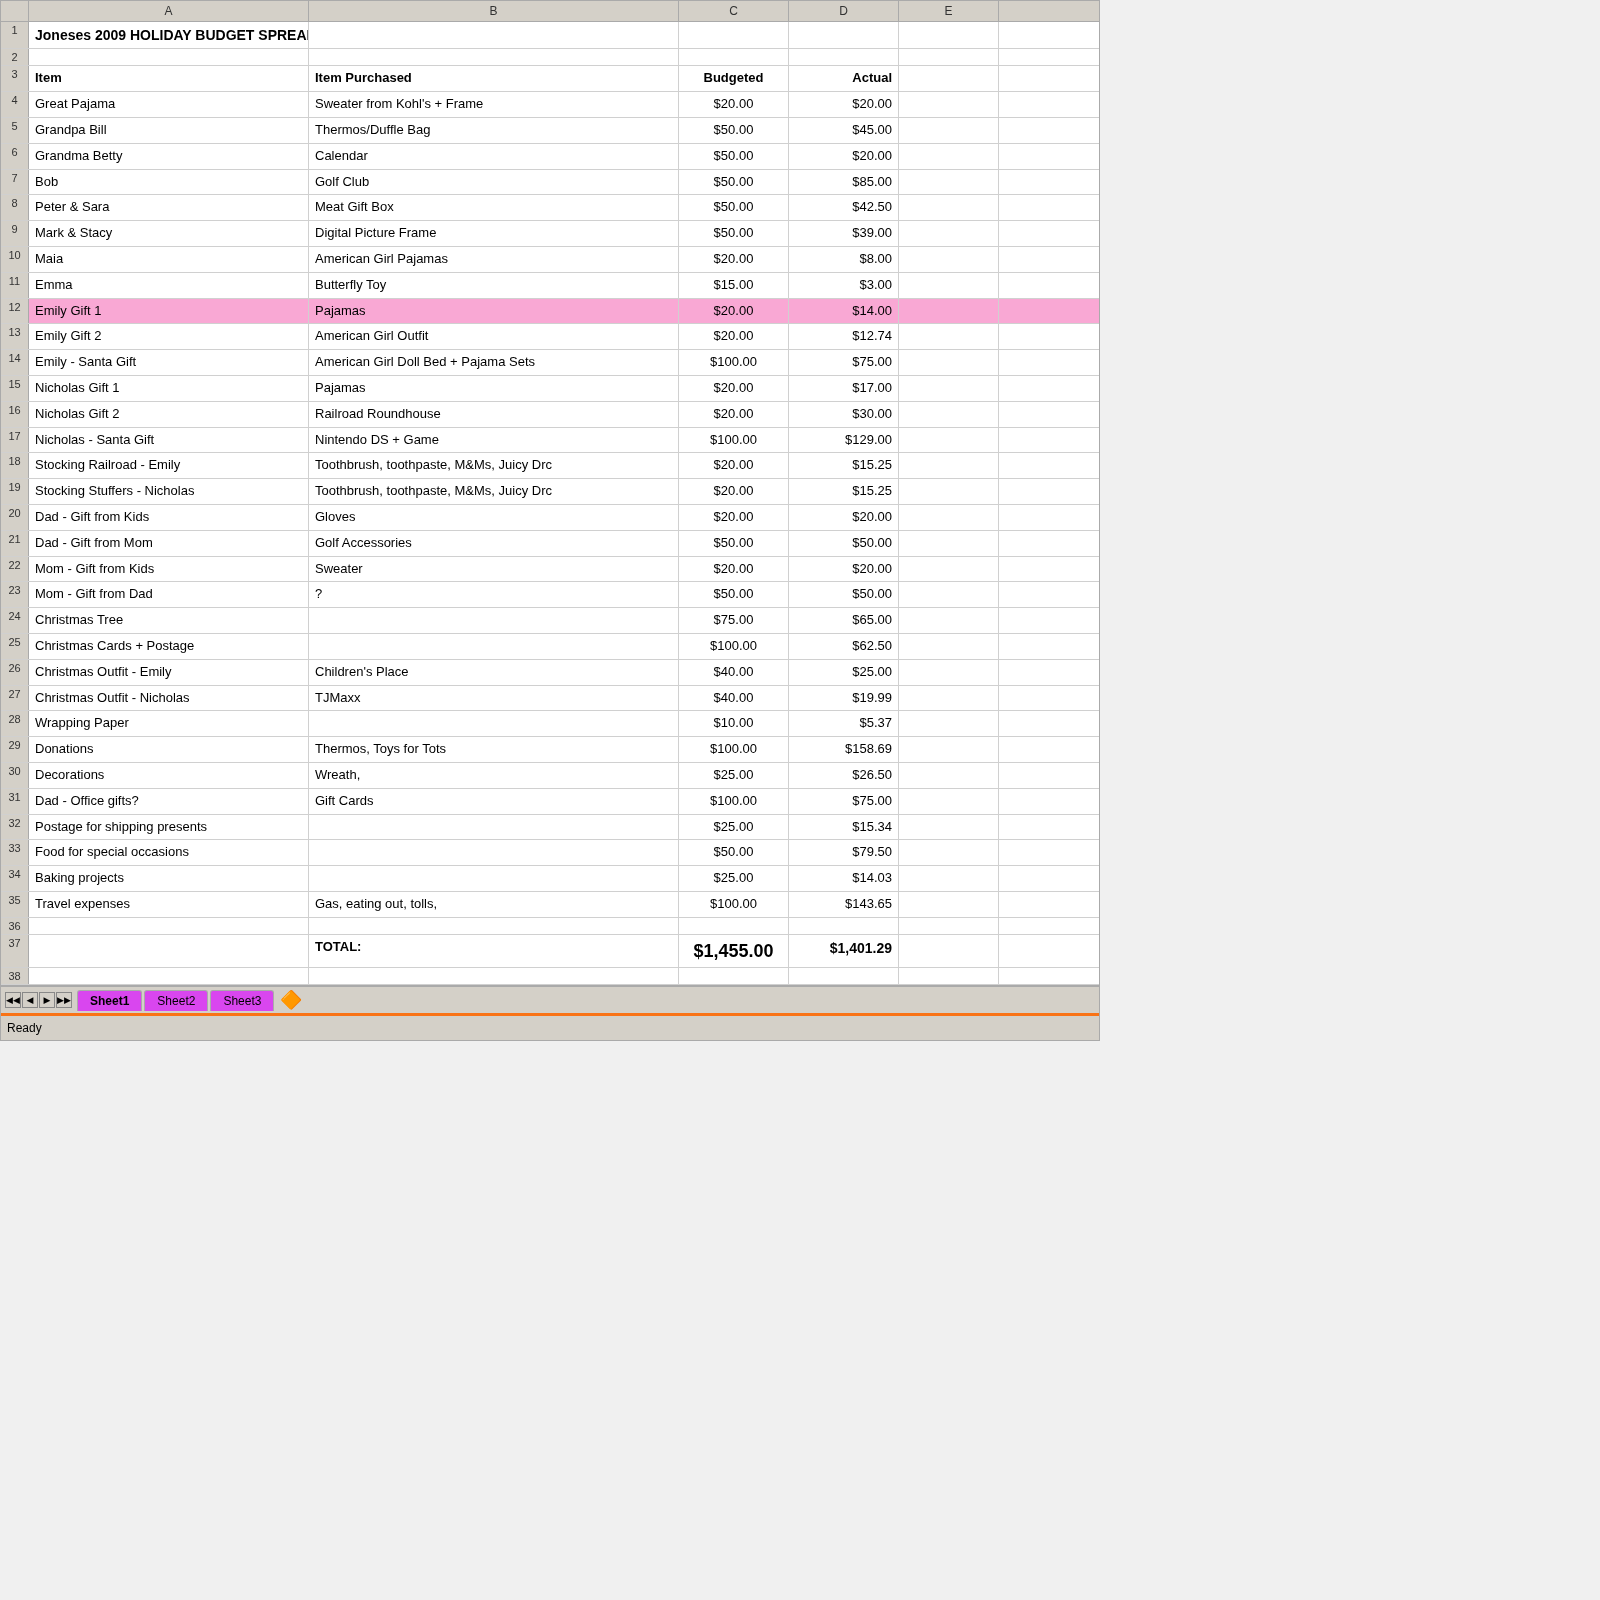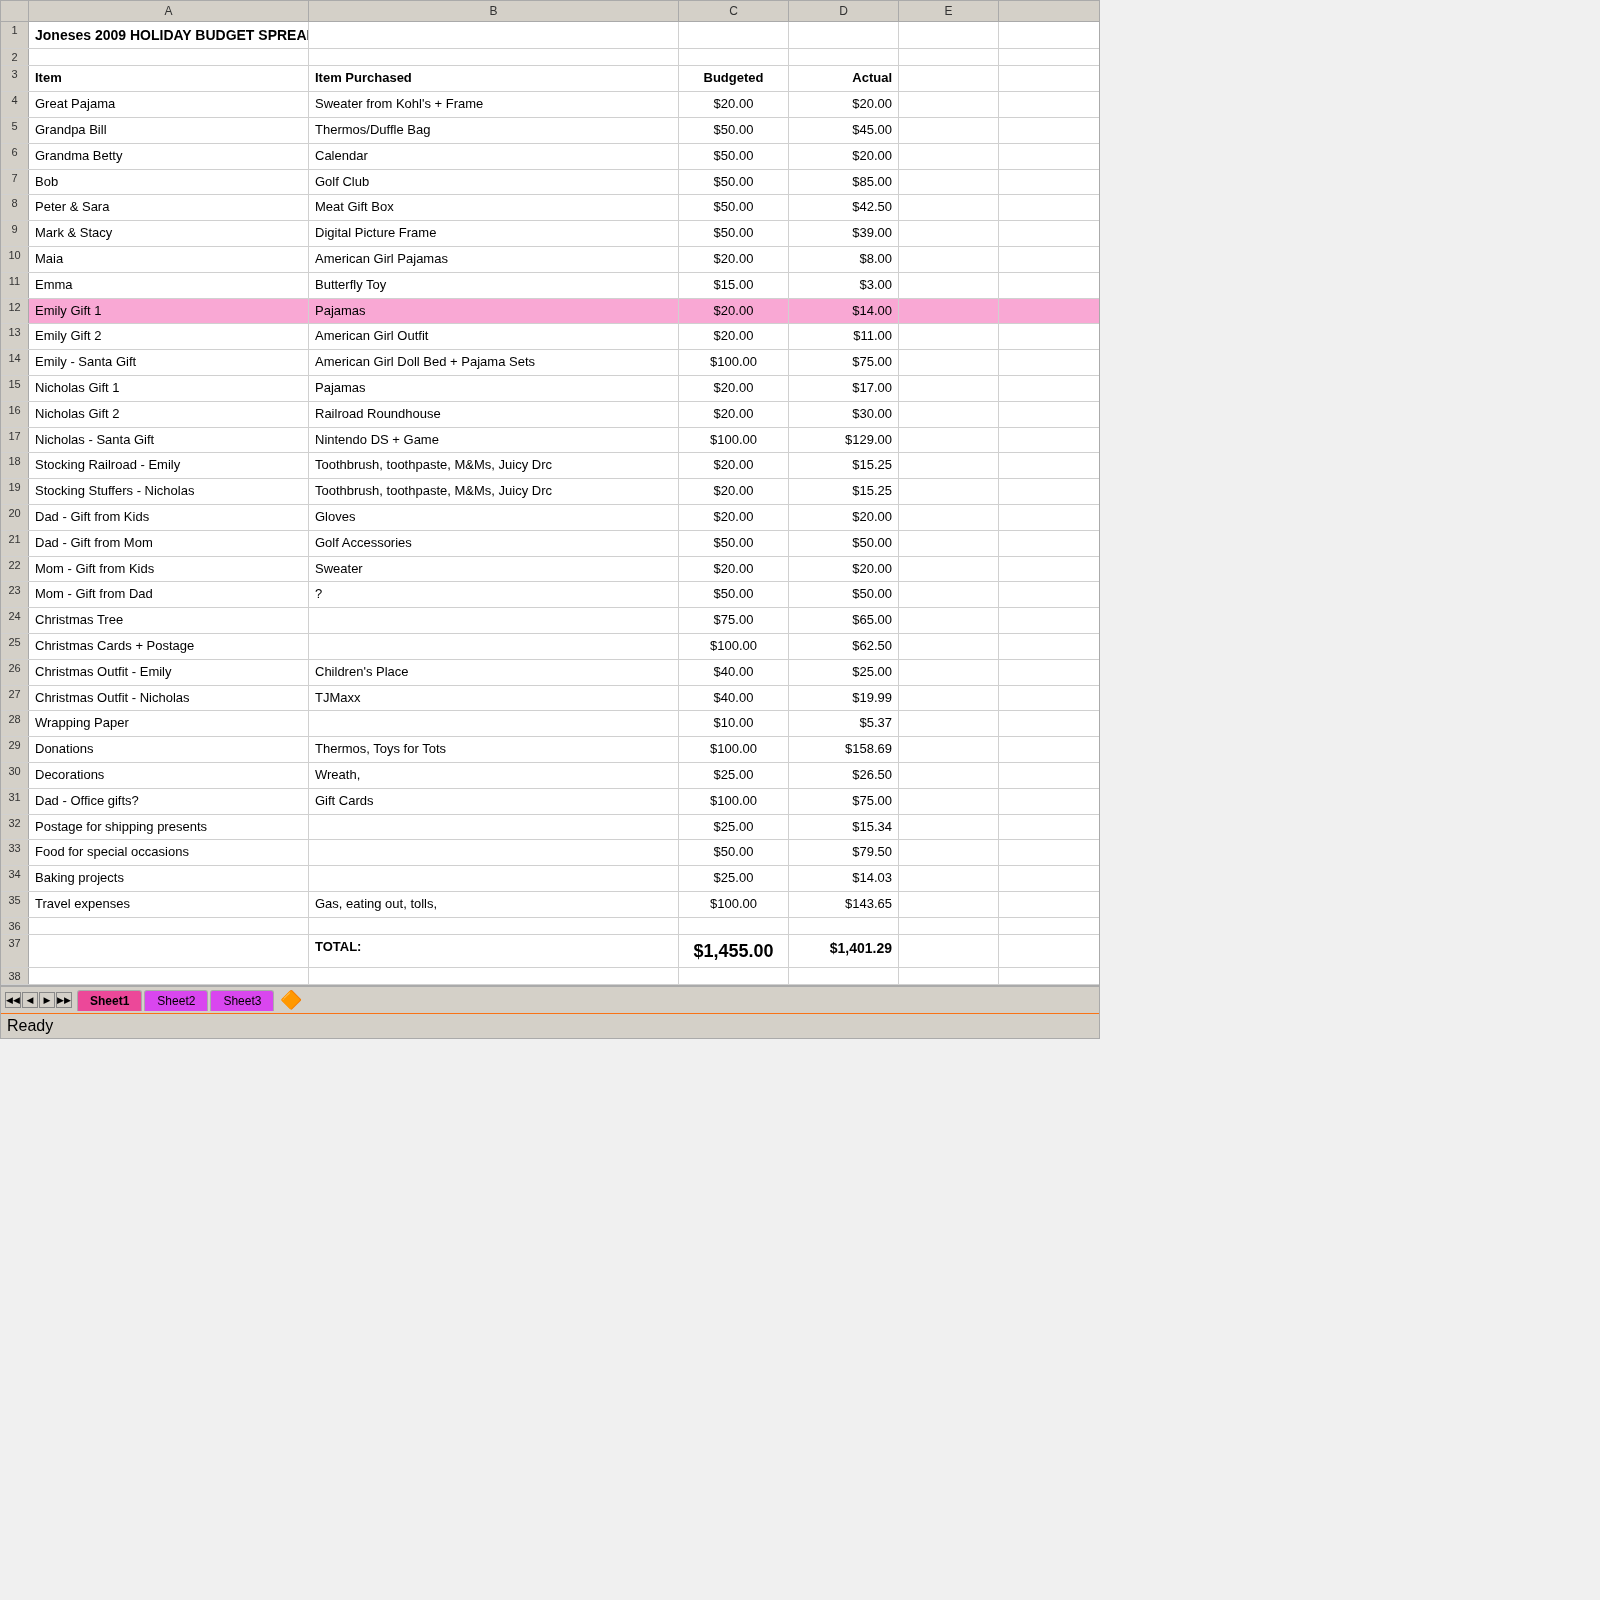--- a/index.html
+++ b/index.html
@@ -99,21 +99,21 @@
       padding: 3px 12px;
       background: white;
       border: 1px solid #aaa;
       border-bottom: none;
       margin-right: 2px;
       font-size: 12px;
       cursor: pointer;
       border-radius: 3px 3px 0 0;
     }
     .sheet-tab.active {
-      background: #ec4899;
+      background: #d946ef;
       font-weight: bold;
       color: #000;
     }
     .sheet-tab.inactive {
       background: #d946ef;
     }
     .nav-buttons {
       display: flex;
       margin-right: 4px;
     }
@@ -128,22 +128,22 @@
       align-items: center;
       justify-content: center;
       margin-right: 1px;
     }
     .status-bar {
       display: flex;
       align-items: center;
       background: #d4d0c8;
       height: 22px;
       padding: 12px 6px;
-      border-top: 1px solid #f97316;
-      font-size: 16px;
+      border-top: 3px solid #f97316;
+      font-size: 12px;
     }
     .worksheet-area {
       overflow: hidden;
     }
   </style>
 </head>
 <body>
 
 <div class="spreadsheet-container">
 
@@ -251,21 +251,21 @@
         <div class="cell cell-b">Pajamas</div>
         <div class="cell cell-c">$20.00</div>
         <div class="cell cell-d">$14.00</div>
         <div class="cell cell-e"></div>
       </div>
       <div class="data-row">
         <div class="row-num">13</div>
         <div class="cell cell-a">Emily Gift 2</div>
         <div class="cell cell-b">American Girl Outfit</div>
         <div class="cell cell-c">$20.00</div>
-        <div class="cell cell-d">$11.00</div>
+        <div class="cell cell-d">$12.74</div>
         <div class="cell cell-e"></div>
       </div>
       <div class="data-row">
         <div class="row-num">14</div>
         <div class="cell cell-a">Emily - Santa Gift</div>
         <div class="cell cell-b">American Girl Doll Bed + Pajama Sets</div>
         <div class="cell cell-c">$100.00</div>
         <div class="cell cell-d">$75.00</div>
         <div class="cell cell-e"></div>
       </div>

